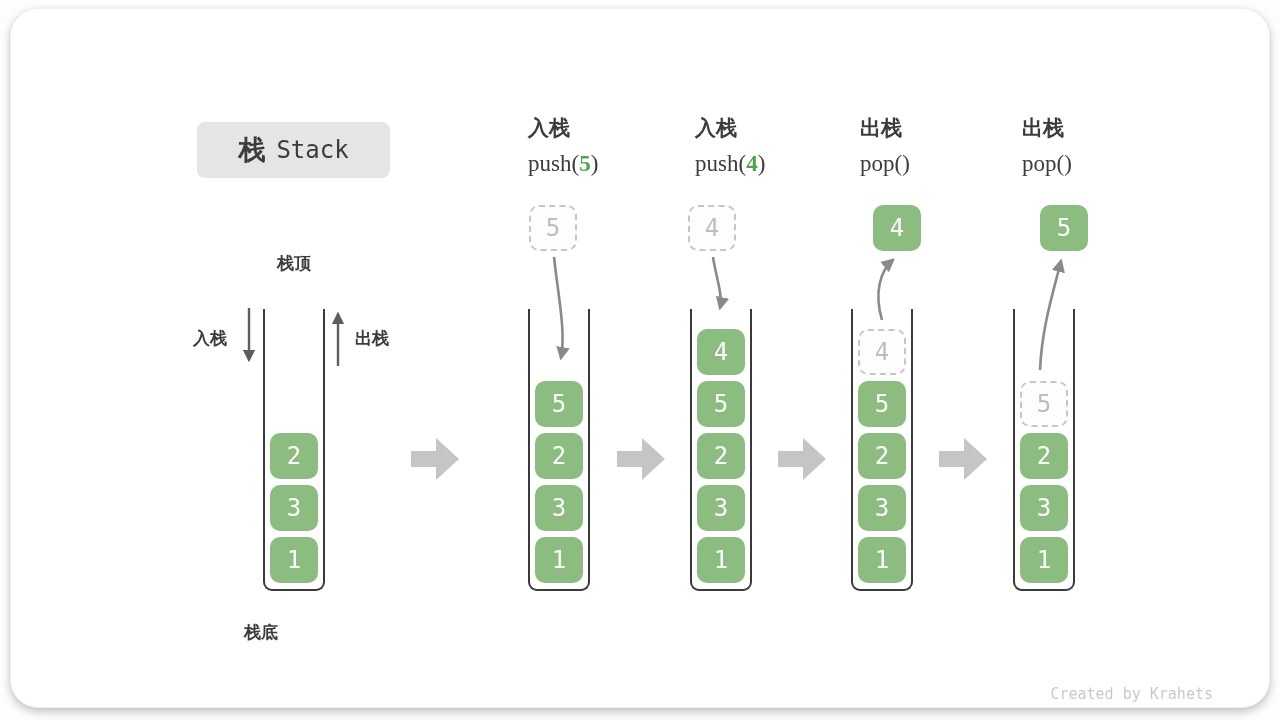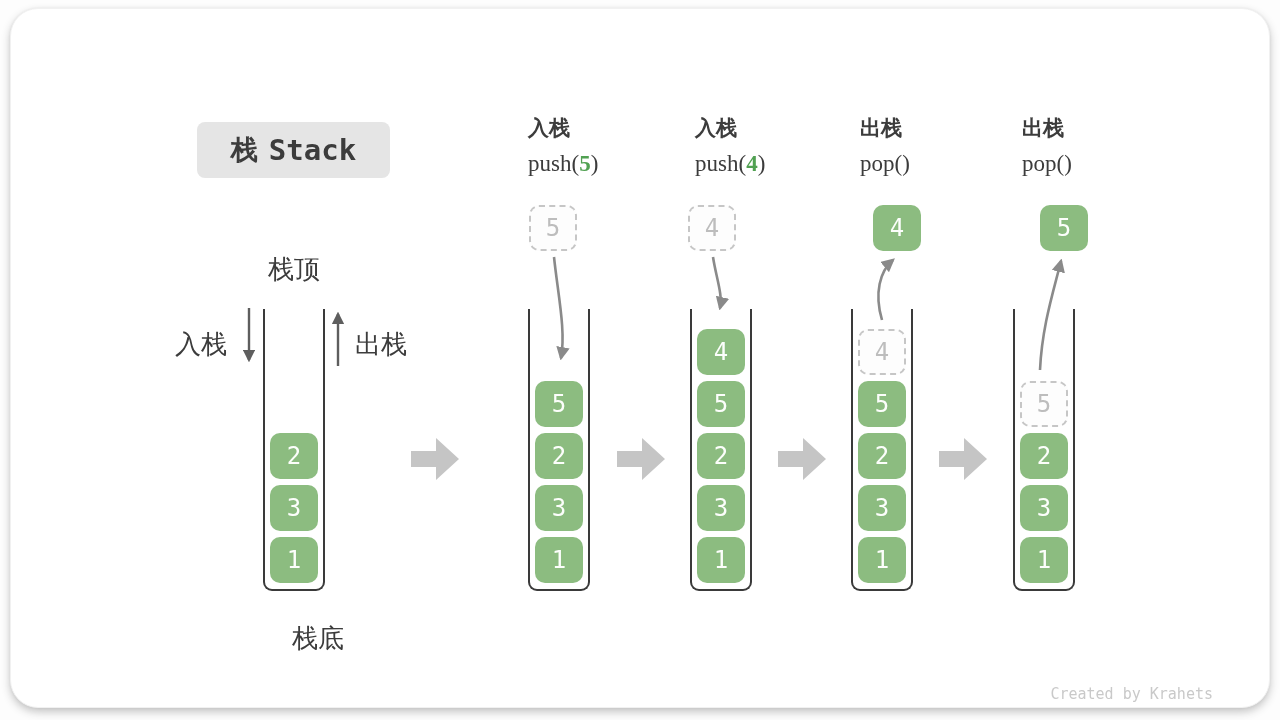--- a/index.html
+++ b/index.html
@@ -22,25 +22,25 @@
     font-family:"Liberation Sans","DejaVu Sans",sans-serif;}
   .stage{position:relative;width:1280px;height:720px;}
   .card{position:absolute;left:10px;top:8px;right:10px;bottom:12px;
     background:var(--card_bg);border-radius:28px;border:1px solid #F1F1F1;
     box-shadow:0 4px 9px rgba(50,50,50,0.28),0 0 3px rgba(0,0,0,0.06);}
   
   .title-box{position:absolute;left:186px;top:113px;width:193px;height:56px;
     background:var(--title_bg);border-radius:8px;display:flex;align-items:center;
     justify-content:center;gap:11px;color:var(--text_dark);}
   .title-zh{font-size:27px;font-weight:700;}
-  .title-en{font-family:"DejaVu Sans Mono",monospace;font-size:29px;font-weight:700;}
+  .title-en{font-family:"DejaVu Sans Mono",monospace;font-size:24px;font-weight:400;}
   
-  .label{position:absolute;color:var(--text_dark);font-size:26px;font-weight:400;}
+  .label{position:absolute;color:var(--text_dark);font-size:17px;font-weight:700;}
   .stack-top-label{left:233px;top:243px;width:100px;text-align:center;}
-  .stack-bottom-label{left:233px;top:612px;width:100px;text-align:right;}
+  .stack-bottom-label{left:233px;top:612px;width:100px;text-align:left;}
   .push-side-label{left:150px;top:318px;width:66px;text-align:right;}
   .pop-side-label{left:344px;top:318px;width:66px;text-align:left;}
   
   .col-header{position:absolute;top:105px;display:flex;flex-direction:column;gap:9px;}
   .hc0{left:517px;} .hc1{left:684px;} .hc2{left:849px;} .hc3{left:1011px;}
   .col-action{font-size:21px;font-weight:700;color:var(--text_dark);}
   .col-code{font-family:Liberation Serif, serif;font-size:23px;font-weight:500;
     color:var(--text_dark);}
   .col-code .arg{color:var(--arg_green);font-weight:700;}
   

